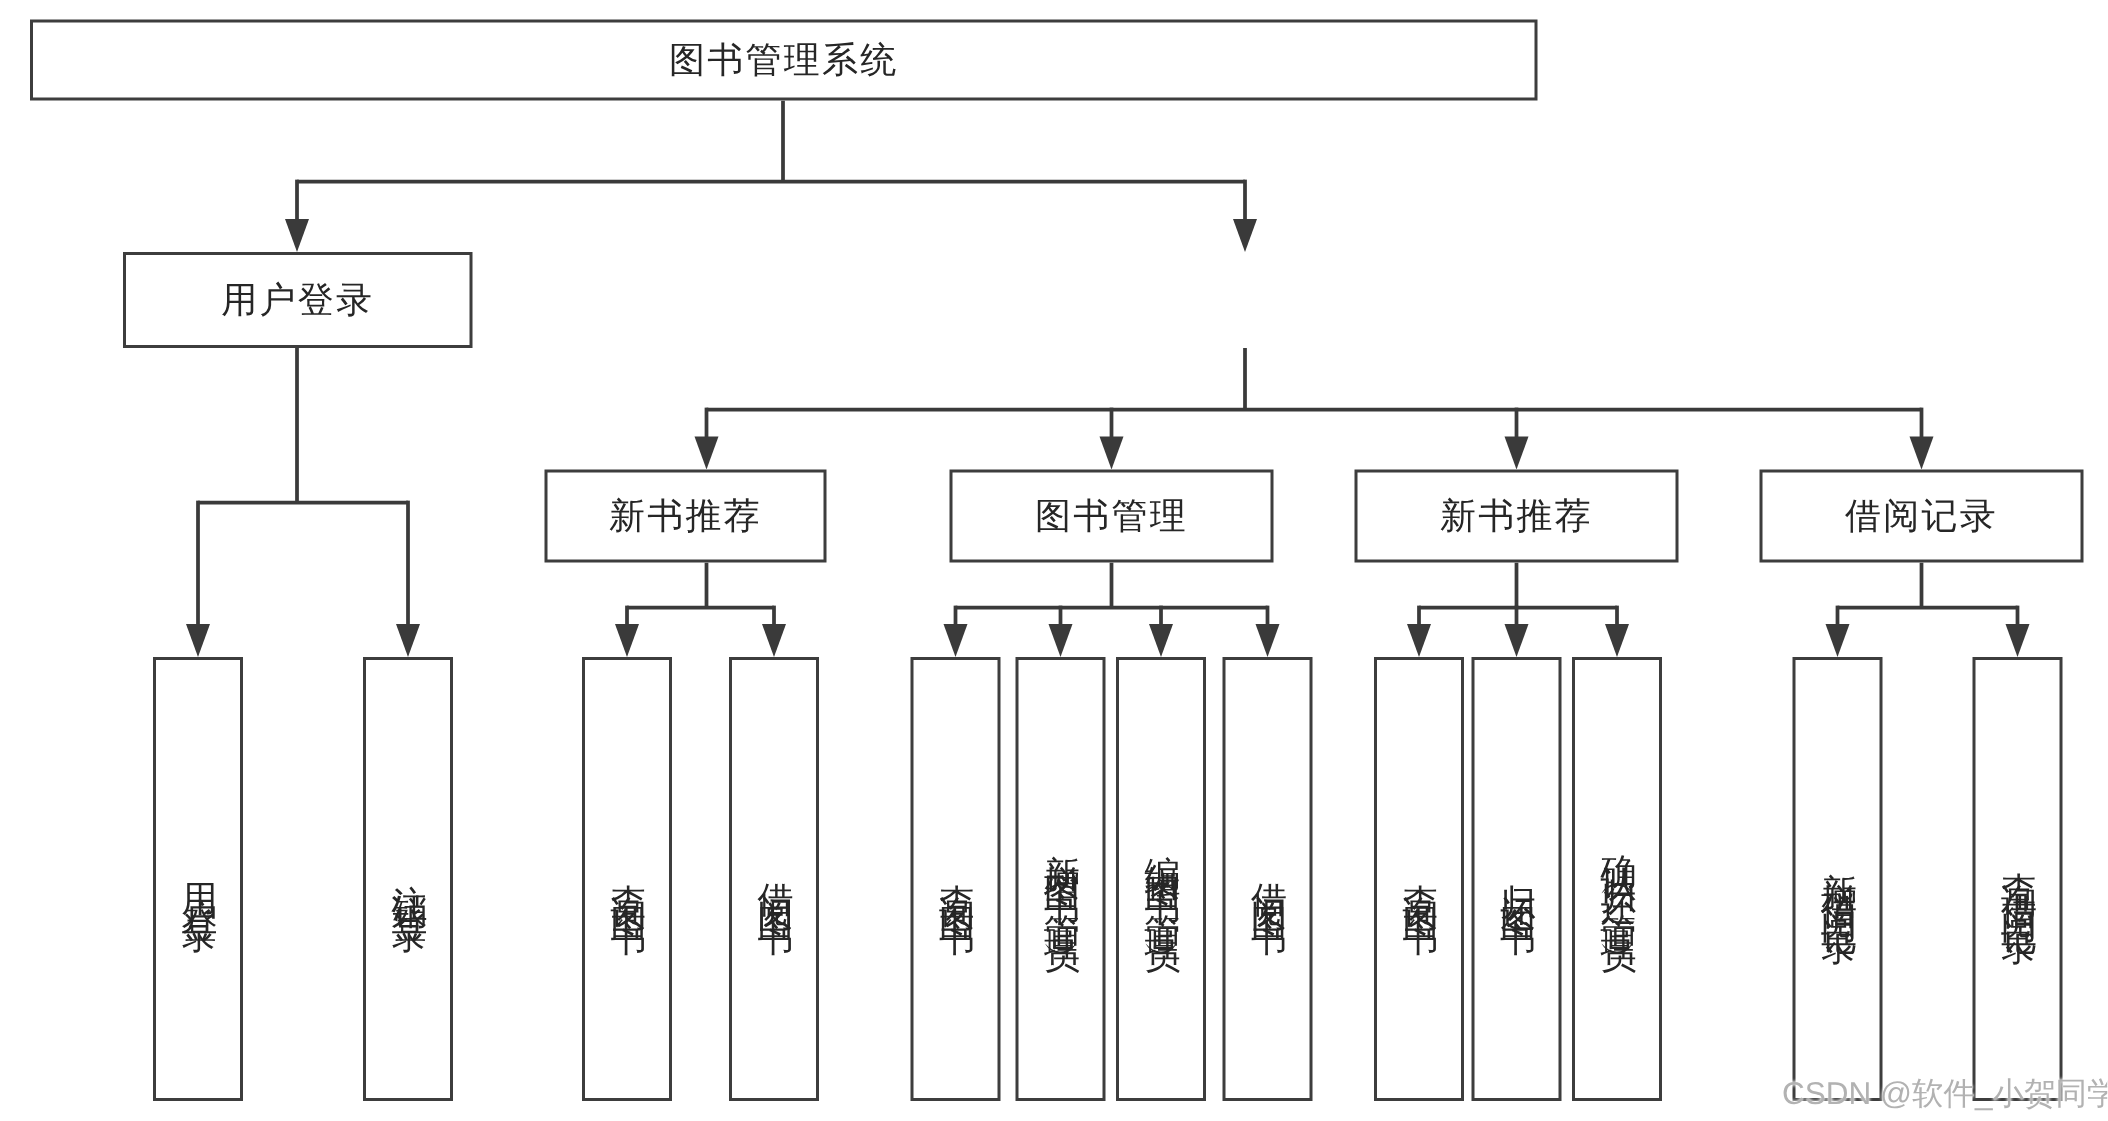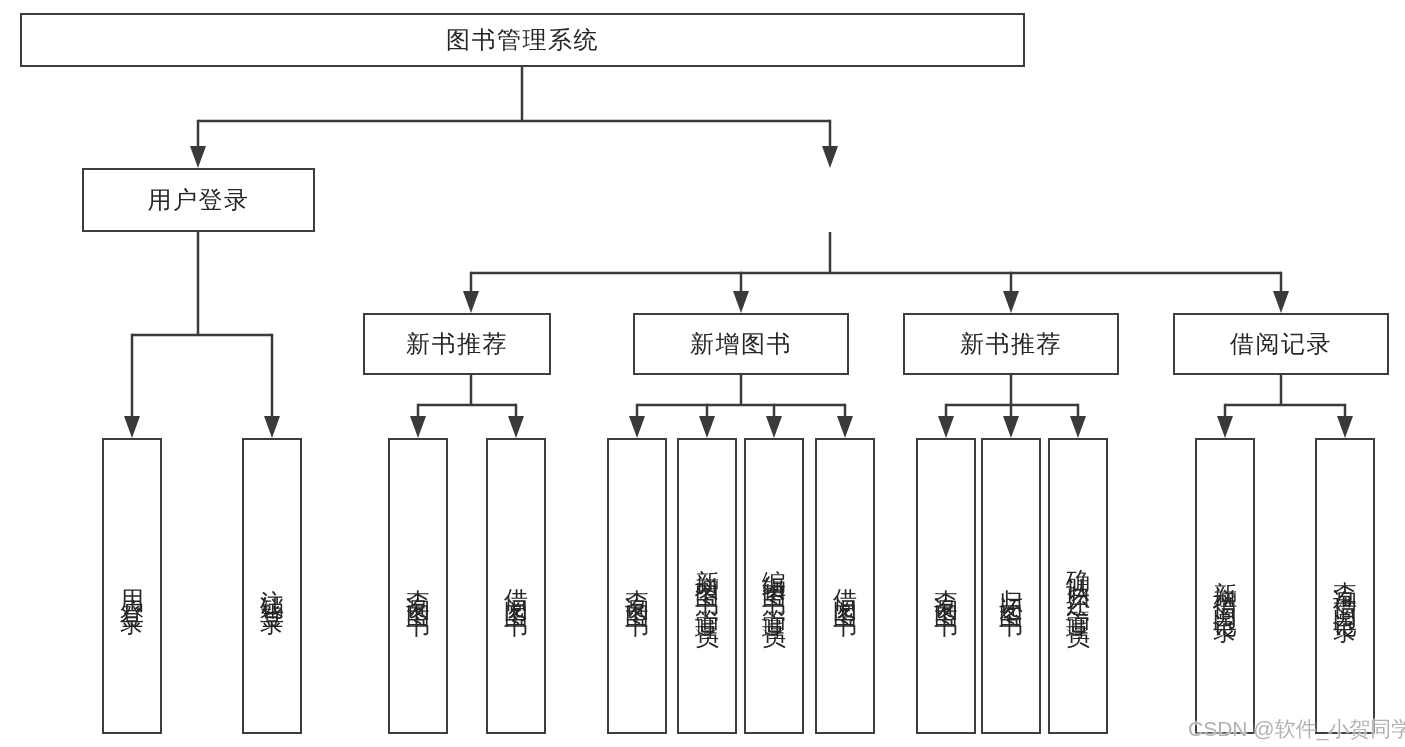--- a/index.html
+++ b/index.html
@@ -112,21 +112,21 @@
   </div>
 
   <div class="node hnode" style="left:82px;top:168px;width:233px;height:64px">
     <span>用户登录</span>
   </div>
 
   <div class="node hnode" style="left:363px;top:313px;width:188px;height:62px">
     <span>新书推荐</span>
   </div>
   <div class="node hnode" style="left:633px;top:313px;width:216px;height:62px">
-    <span>新增图书</span>
+    <span>图书管理</span>
   </div>
   <div class="node hnode" style="left:903px;top:313px;width:216px;height:62px">
     <span>新书推荐</span>
   </div>
   <div class="node hnode" style="left:1173px;top:313px;width:216px;height:62px">
     <span>借阅记录</span>
   </div>
 
   <div class="node leaf" style="left:102px;top:438px;width:60px;height:296px">
     <span>用户登录</span>

